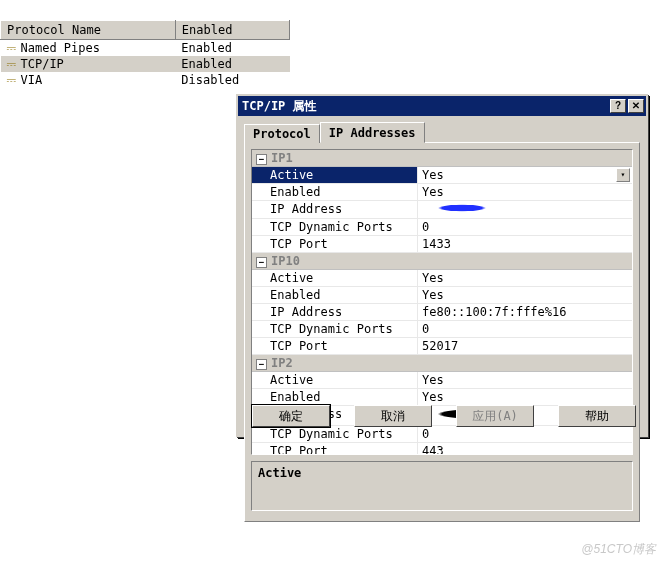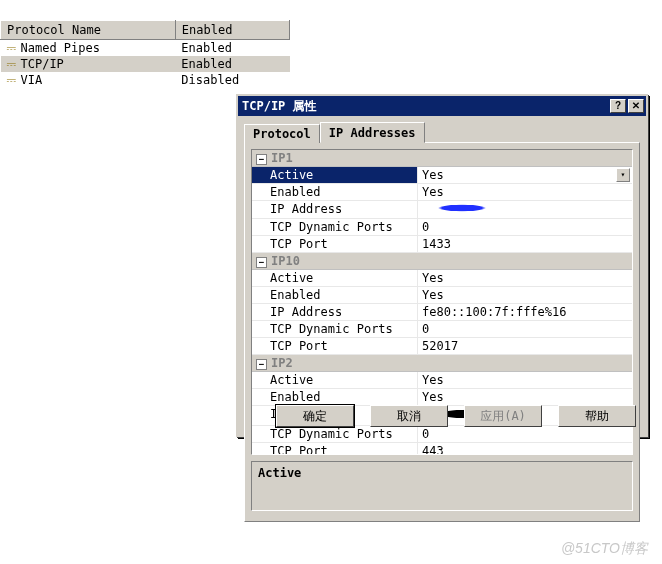--- a/index.html
+++ b/index.html
@@ -28,22 +28,22 @@
     font-weight: normal;
     font-family: "SimSun", monospace;
   }
   .protocol-list td {
     padding: 1px 6px;
     font-family: "SimSun", monospace;
   }
   .protocol-list tr.sel td { background: #d4d0c8; }
   .proto-icon { display:inline-block; width:12px; color:#8a6d00; margin-right:2px;}
   .watermark {
-    position: absolute; right: 14px; bottom: 6px;
-    color: #c8c8c8; font-style: italic; font-size: 14px;
+    position: absolute; right: 6px; bottom: 6px;
+    color: #c8c8c8; font-style: italic; font-size: 12px;
     font-family: Arial, sans-serif;
   }
   
   .dialog {
     position: absolute; left: 236px; top: 94px;
     width: 412px; height: 343px;
     background: #d4d0c8;
     border: 2px solid #d4d0c8;
     box-shadow: 1px 1px 0 #404040, 2px 2px 0 #000;
   }
@@ -115,21 +115,21 @@
     margin-top:6px; height:50px;
     border:1px solid #808080;
     border-top-color:#808080; border-left-color:#808080;
     border-right-color:#fff; border-bottom-color:#fff;
     padding:4px 6px; background:#d4d0c8;
     font-family:"SimSun", monospace;
   }
   .desc .h { font-weight:bold; }
   .btnrow {
     position:absolute; bottom:8px; left:0; right:0;
-    display:flex; justify-content:flex-end; gap:16px; padding:0 10px;
+    display:flex; justify-content:flex-end; gap:24px; padding:0 10px;
   }
   .btn {
     width:78px; height:22px;
     background:#d4d0c8;
     border:1px solid #404040;
     border-top-color:#fff; border-left-color:#fff;
     font-family:"SimSun", monospace; font-size:12px;
   }
   .btn.default { box-shadow: 0 0 0 1px #000; }
   .btn:disabled { color:#808080; }

